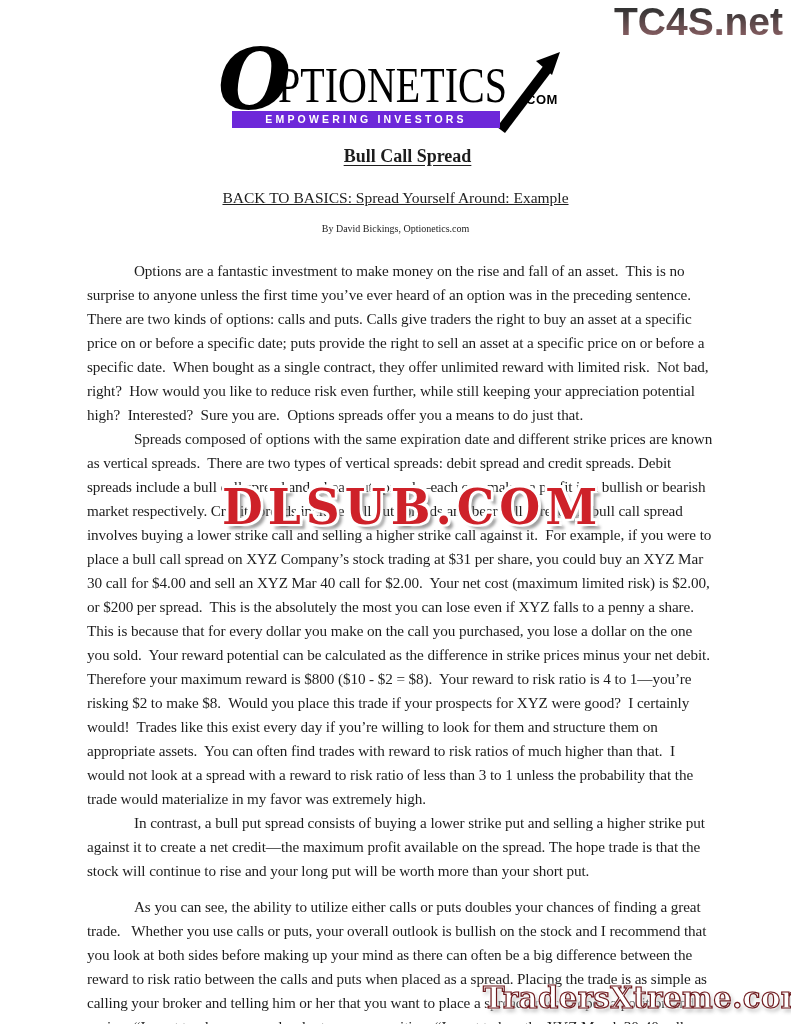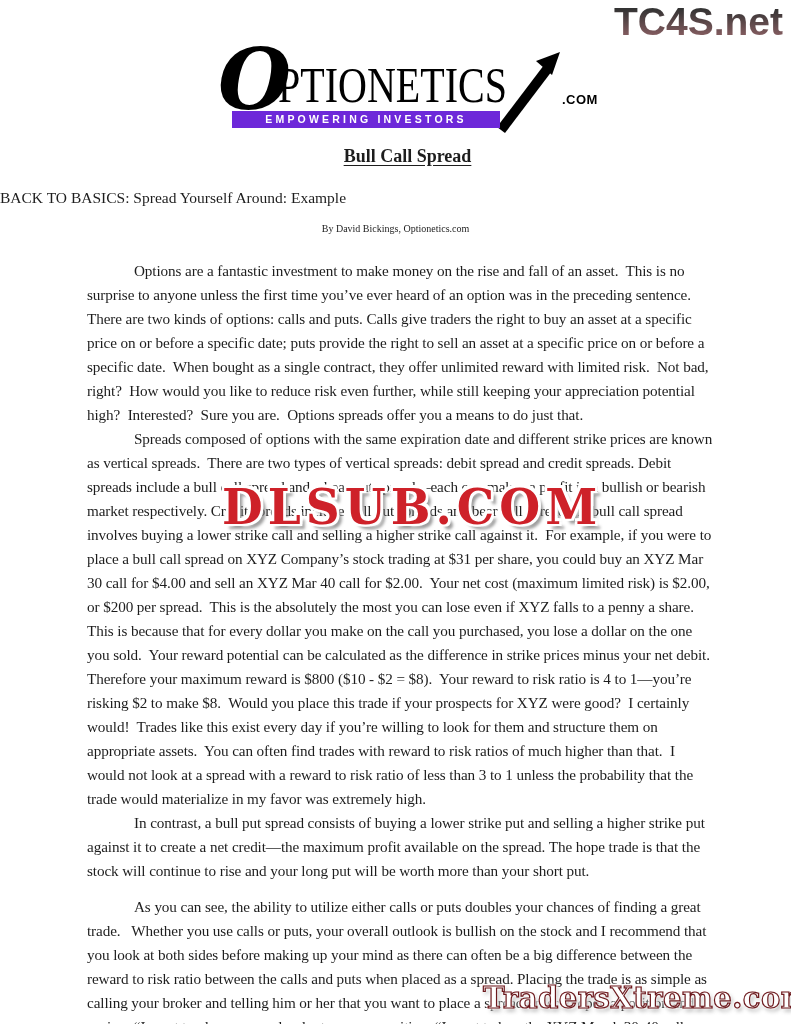--- a/index.html
+++ b/index.html
@@ -54,34 +54,33 @@
     font: 700 10.5px/17px "Liberation Sans", sans-serif;
     letter-spacing: 3.2px;
     white-space: nowrap;
   }
   .logo-arrow { position: absolute; left: 274px; top: -4px; }
   .logo-com {
     position: absolute; left: 300px; top: 39px;
     font: 700 13px/1 "Liberation Sans", sans-serif;
     letter-spacing: 0.5px;
     color: #000;
-    margin-left: 40px;
   }
 
   
   .title {
     position: absolute; top: 146px; left: 12px; width: 100%;
     text-align: center;
     font-size: 18px; font-weight: 700;
     text-decoration: underline;
     text-underline-offset: 3px;
   }
   .subtitle {
     position: absolute; top: 189px; left: 0; width: 100%;
-    text-align: left; font-size: 15.5px;
+    text-align: center; font-size: 15.5px; text-decoration: underline;
   }
   .byline {
     position: absolute; top: 223px; left: 0; width: 100%;
     text-align: center; font-size: 10px;
   }
 
   
   .body-text {
     position: absolute; left: 87px; top: 259px; width: 626px;
     font-size: 15.2px;

